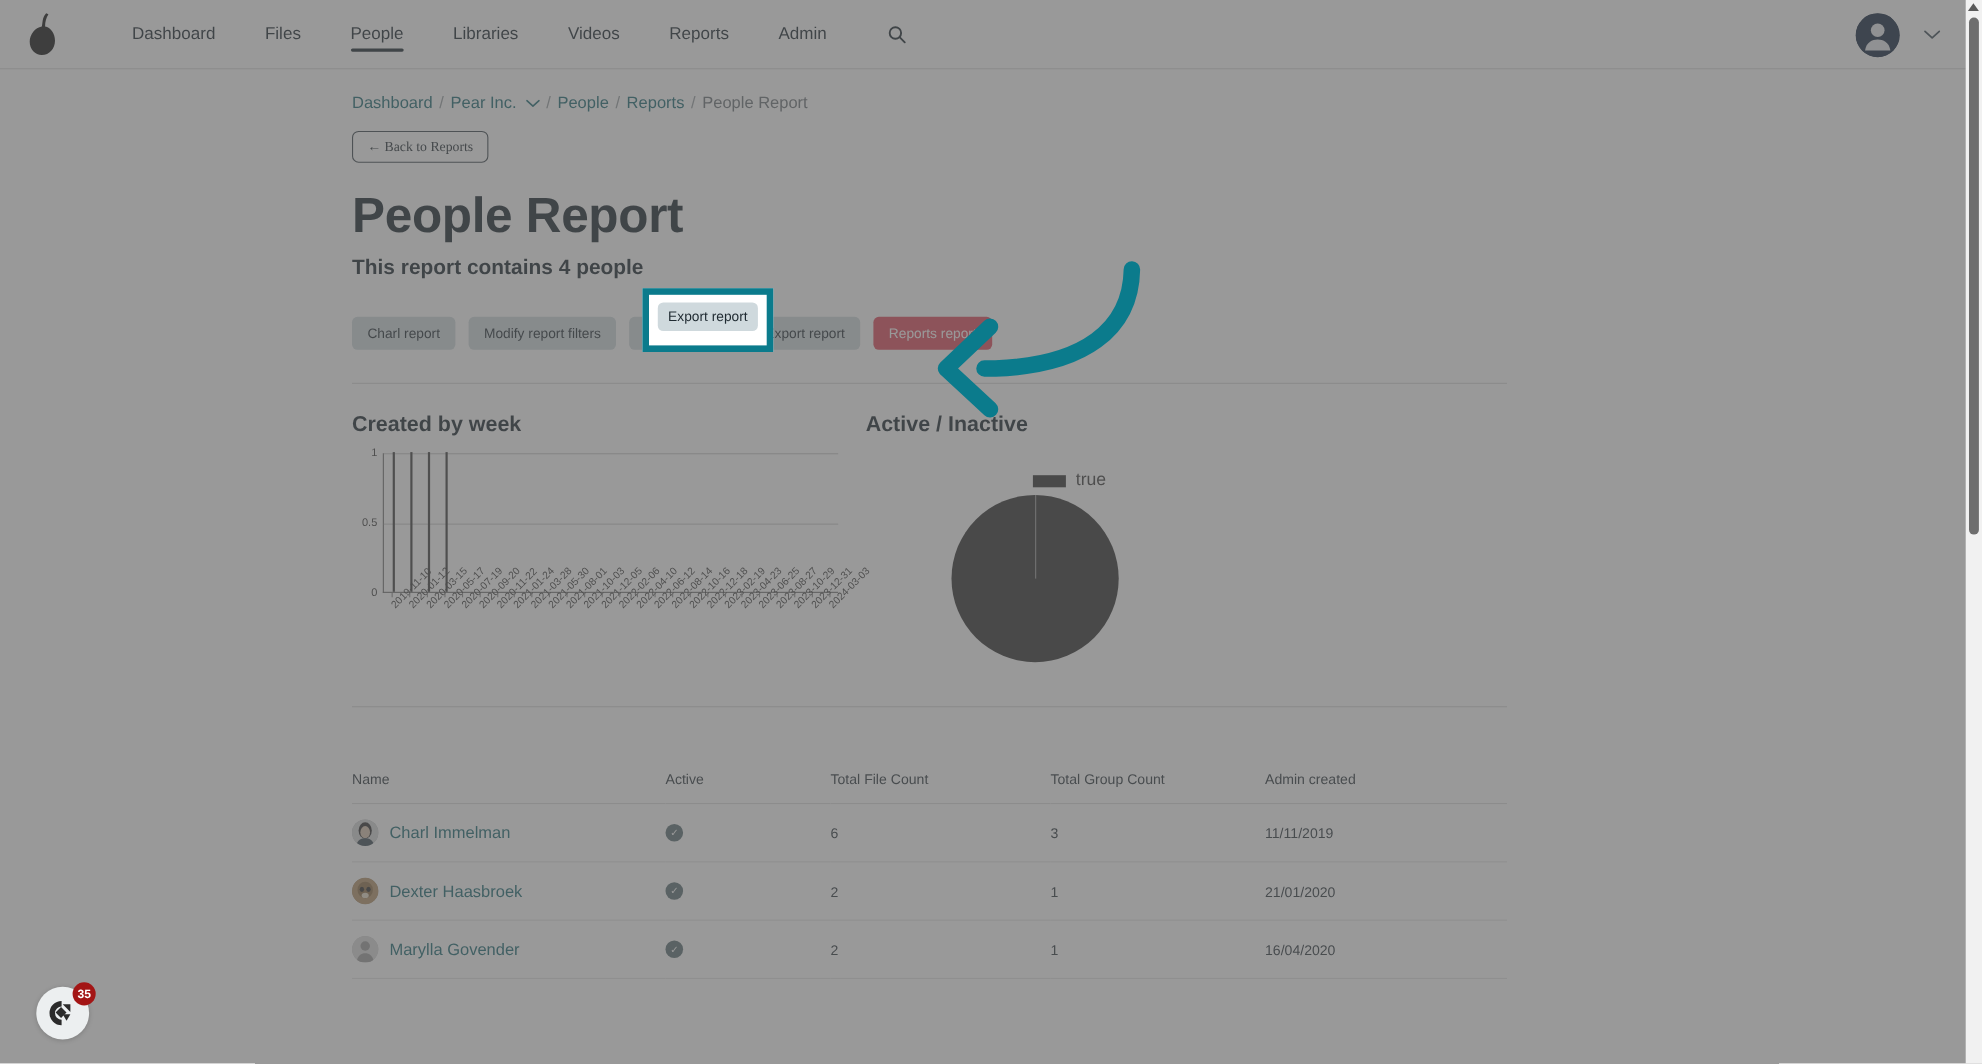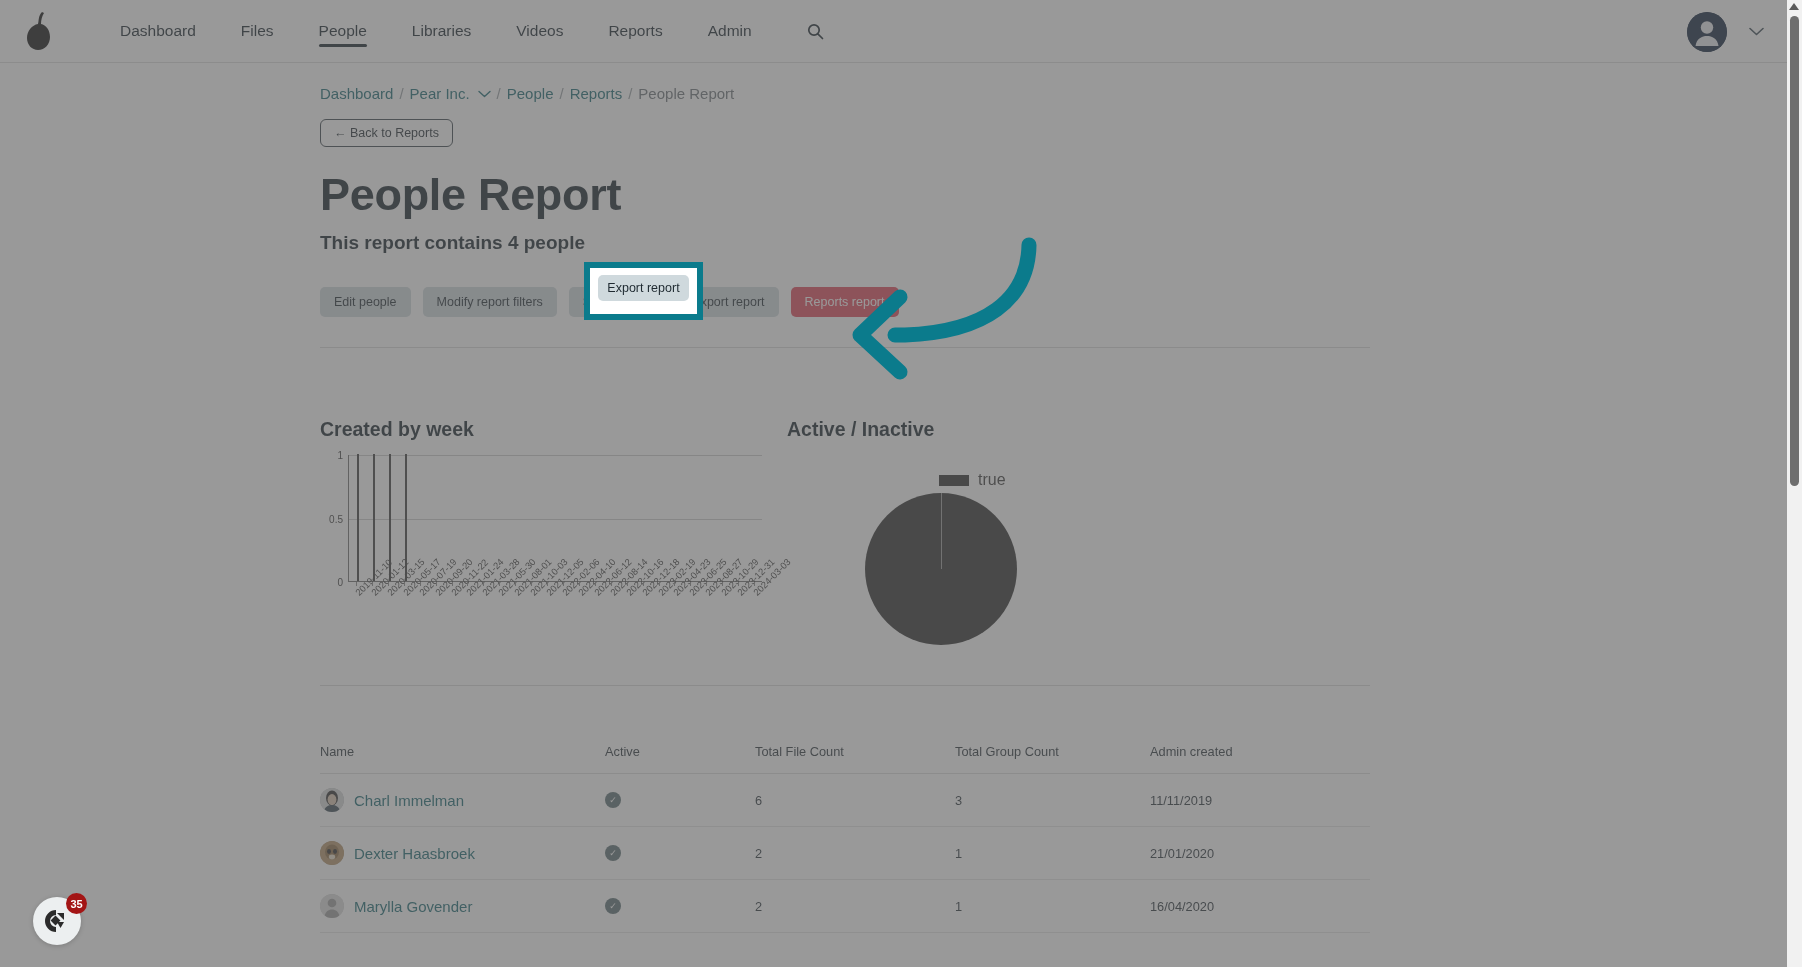--- a/index.html
+++ b/index.html
@@ -75,21 +75,21 @@
   .bc-cur { color: #6d7479; }
   .bc-caret { color: #1b6a73; font-size: 12px; cursor: pointer; margin-left: 2px;}
 
   
   .back-btn {
     margin-top: 17px;
     display: inline-flex; align-items: center; gap: 6px;
     border: 1px solid #3c464d; border-radius: 6px;
     background: transparent; color: #222c33;
     font-size: 12.5px; padding: 6px 13px; cursor: pointer;
-    font-family: Liberation Sans, sans-serif;
+    font-family: Liberation Serif, serif;
   }
 
   
   h1.page-title {
     font-size: 45px; font-weight: 700; color: #16222b;
     margin: 22px 0 0 0; letter-spacing: -0.3px;
   }
   .subtitle {
     font-size: 19px; font-weight: 700; color: #16222b;
     margin-top: 11px;
@@ -102,21 +102,21 @@
     font-size: 12.5px; padding: 8px 14px; cursor: pointer;
     font-family: "Liberation Sans", sans-serif;
     color: #1f2a31; background: #cfd9dd; white-space: nowrap;
   }
   .btn.danger { background: #e0485a; color: #ffffff; }
 
   .hr { border-top: 1px solid #d9d9d9; margin-top: 30px; }
 
   
   .charts { display: flex; margin-top: 26px; }
-  .chart-block { width: 465px; margin-top: 44px; }
+  .chart-block { width: 465px; }
   .chart-block.right { margin-left: 2px; }
   .chart-title {
     font-size: 19.5px; font-weight: 700; color: #16222b; margin-bottom: 8px;
   }
 
   .plot-wrap { position: relative; width: 460px; height: 200px; margin-top: 14px; }
   .plot-area {
     position: absolute; left: 28px; top: 0; width: 414px; height: 127px;
     border-left: 1px solid #6f6f6f;
     border-bottom: 1px solid #6f6f6f;
@@ -345,21 +345,21 @@
 
       
       <button class="back-btn">← Back to Reports</button>
 
       
       <h1 class="page-title">People Report</h1>
       <div class="subtitle">This report contains 4 people</div>
 
       
       <div class="actions">
-        <button class="btn">Edit people</button>
+        <button class="btn">Charl report</button>
         <button class="btn">Modify report filters</button>
         <button class="btn">Share report</button>
         <button class="btn">Export report</button>
         <button class="btn danger">Reports report</button>
       </div>
 
       <div class="hr"></div>
 
       
       <div class="charts">

